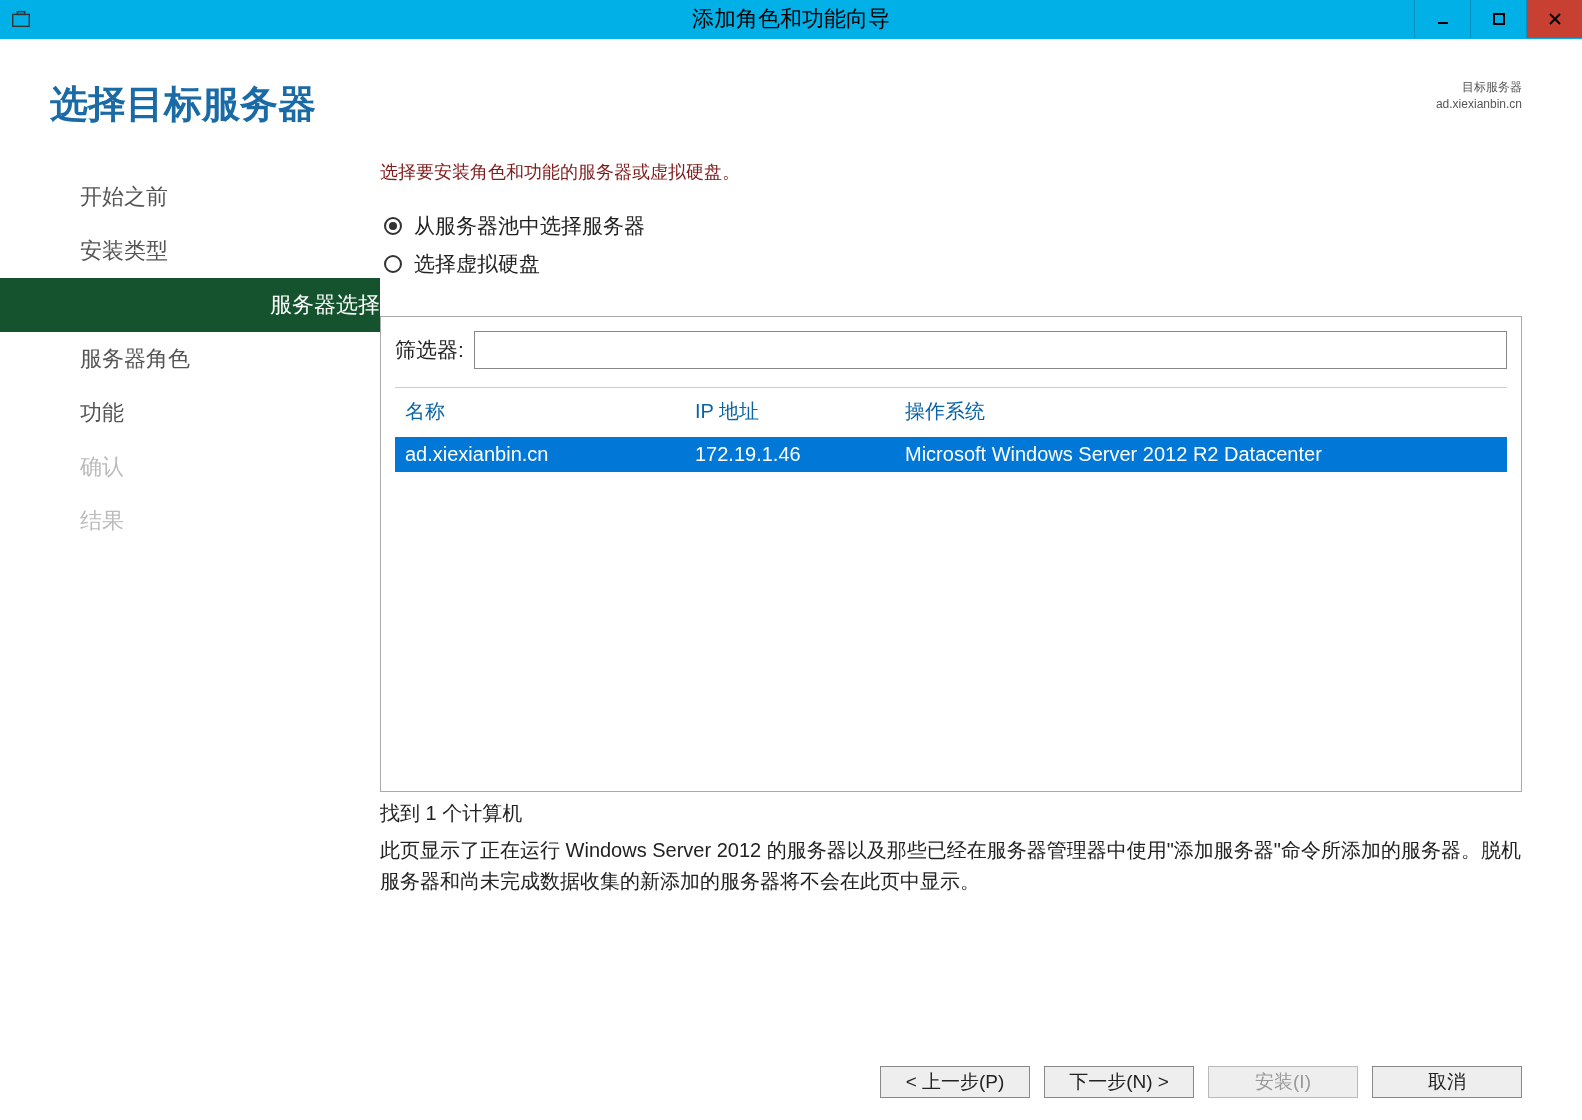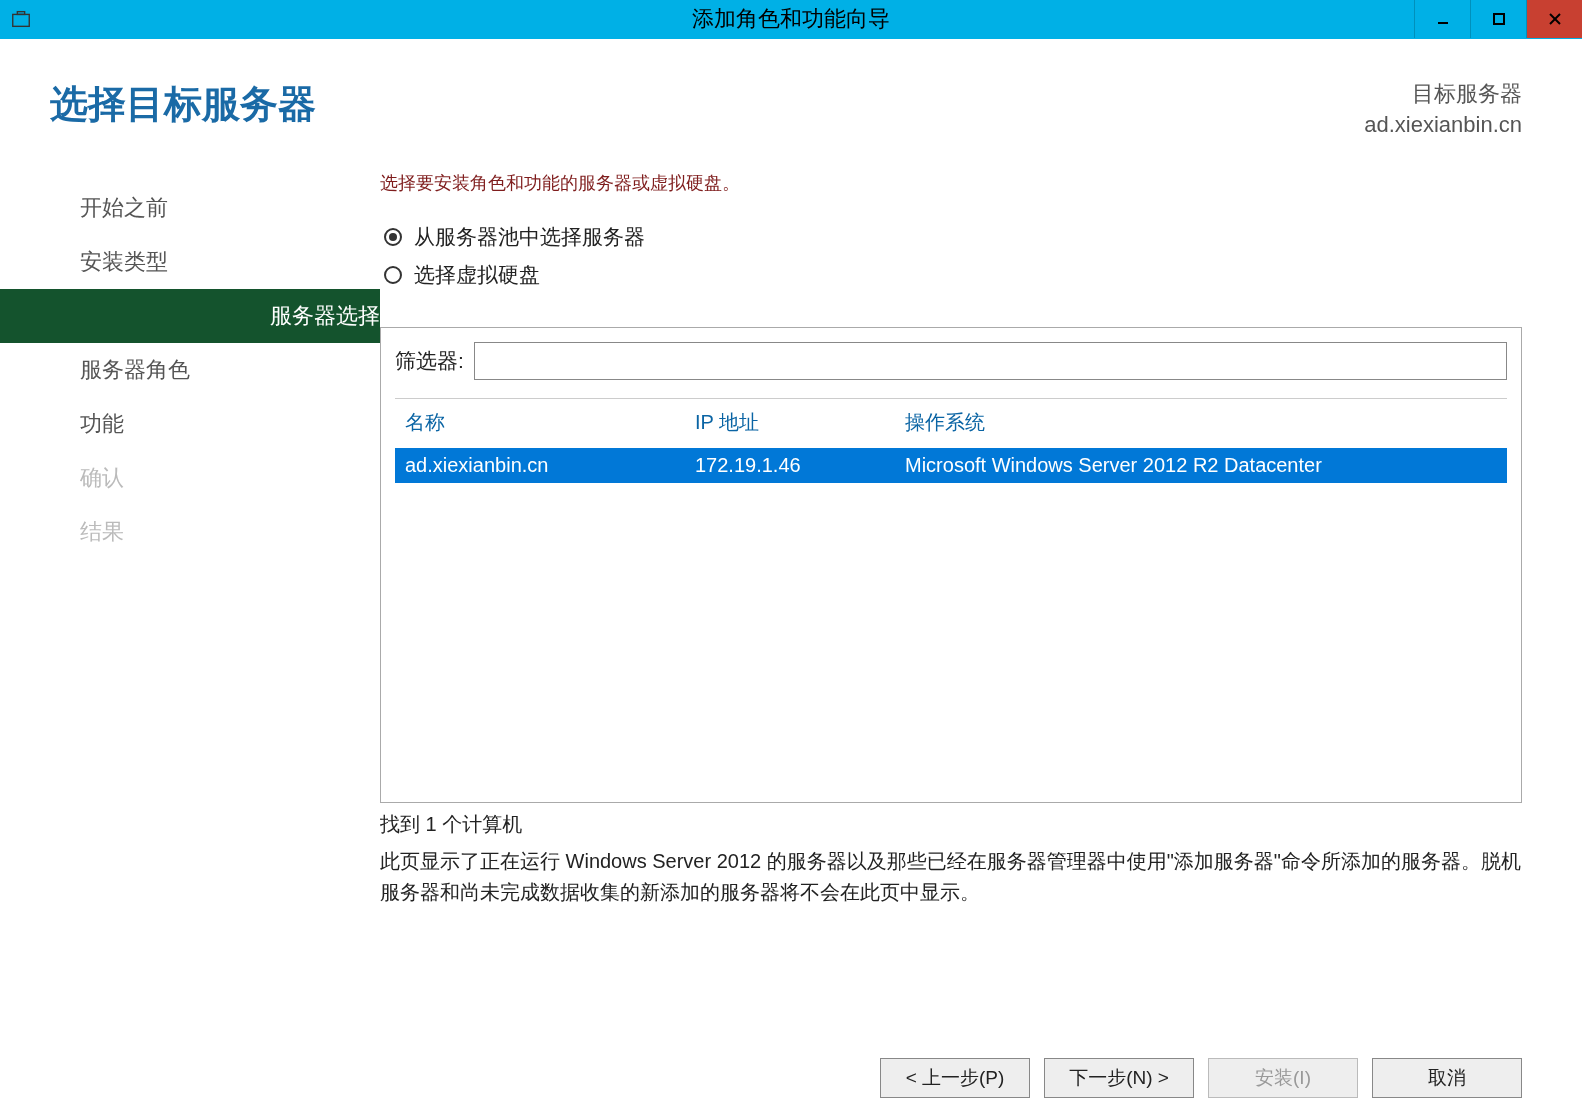--- a/index.html
+++ b/index.html
@@ -65,21 +65,21 @@
   }
   .page-title {
     color: #1a6aa6;
     font-size: 38px;
     font-weight: 700;
   }
   .target-box {
     margin-left: auto;
     text-align: right;
     color: #555;
-    font-size: 22px;
+    font-size: 12px;
     line-height: 1.4;
   }
   .main-cols {
     display: flex;
     flex: 1;
     padding: 30px 60px 0 0;
     min-height: 0;
   }
   
   .sidebar {
@@ -202,21 +202,21 @@
   
   .footer {
     display: flex;
     justify-content: flex-end;
     gap: 14px;
     padding: 16px 60px 22px 0;
     background: #fff;
   }
   .btn {
     min-width: 150px;
-    height: 40px;
+    height: 32px;
     border: 1px solid #888;
     background: #eee;
     font-size: 19px;
     color: #222;
     display: inline-flex; align-items: center; justify-content: center;
     cursor: default;
     padding: 0 14px;
   }
   .btn.disabled {
     color: #999;

